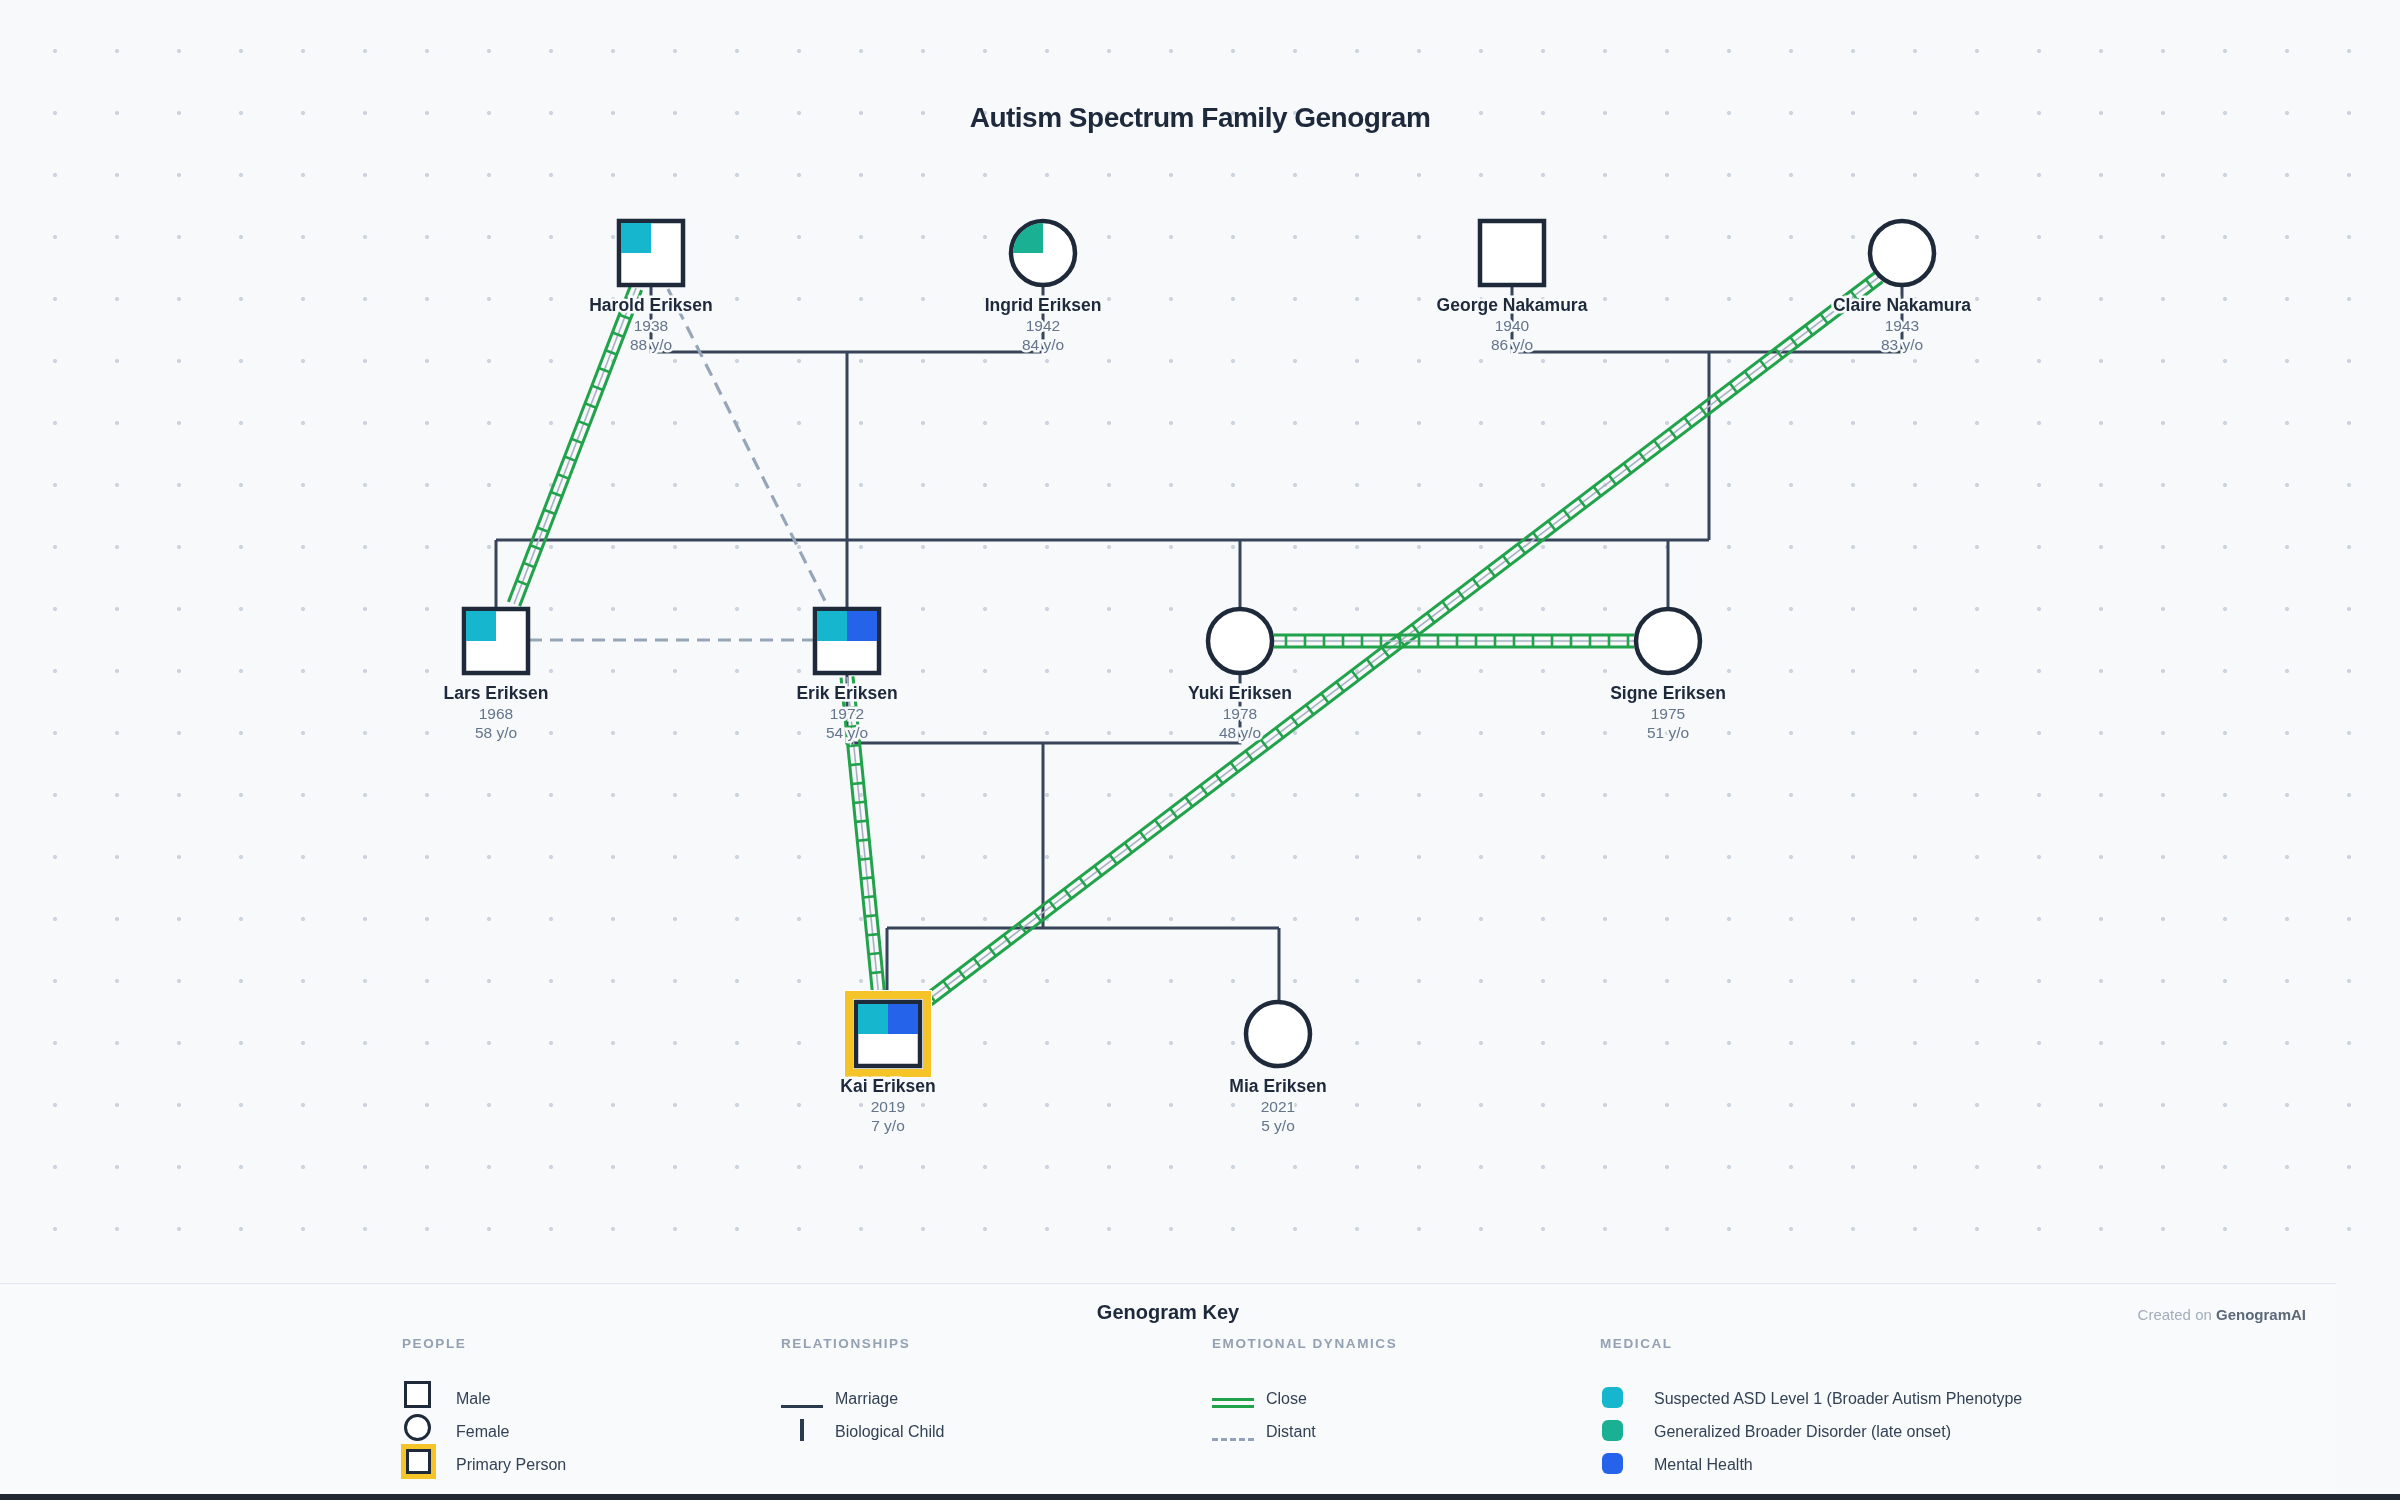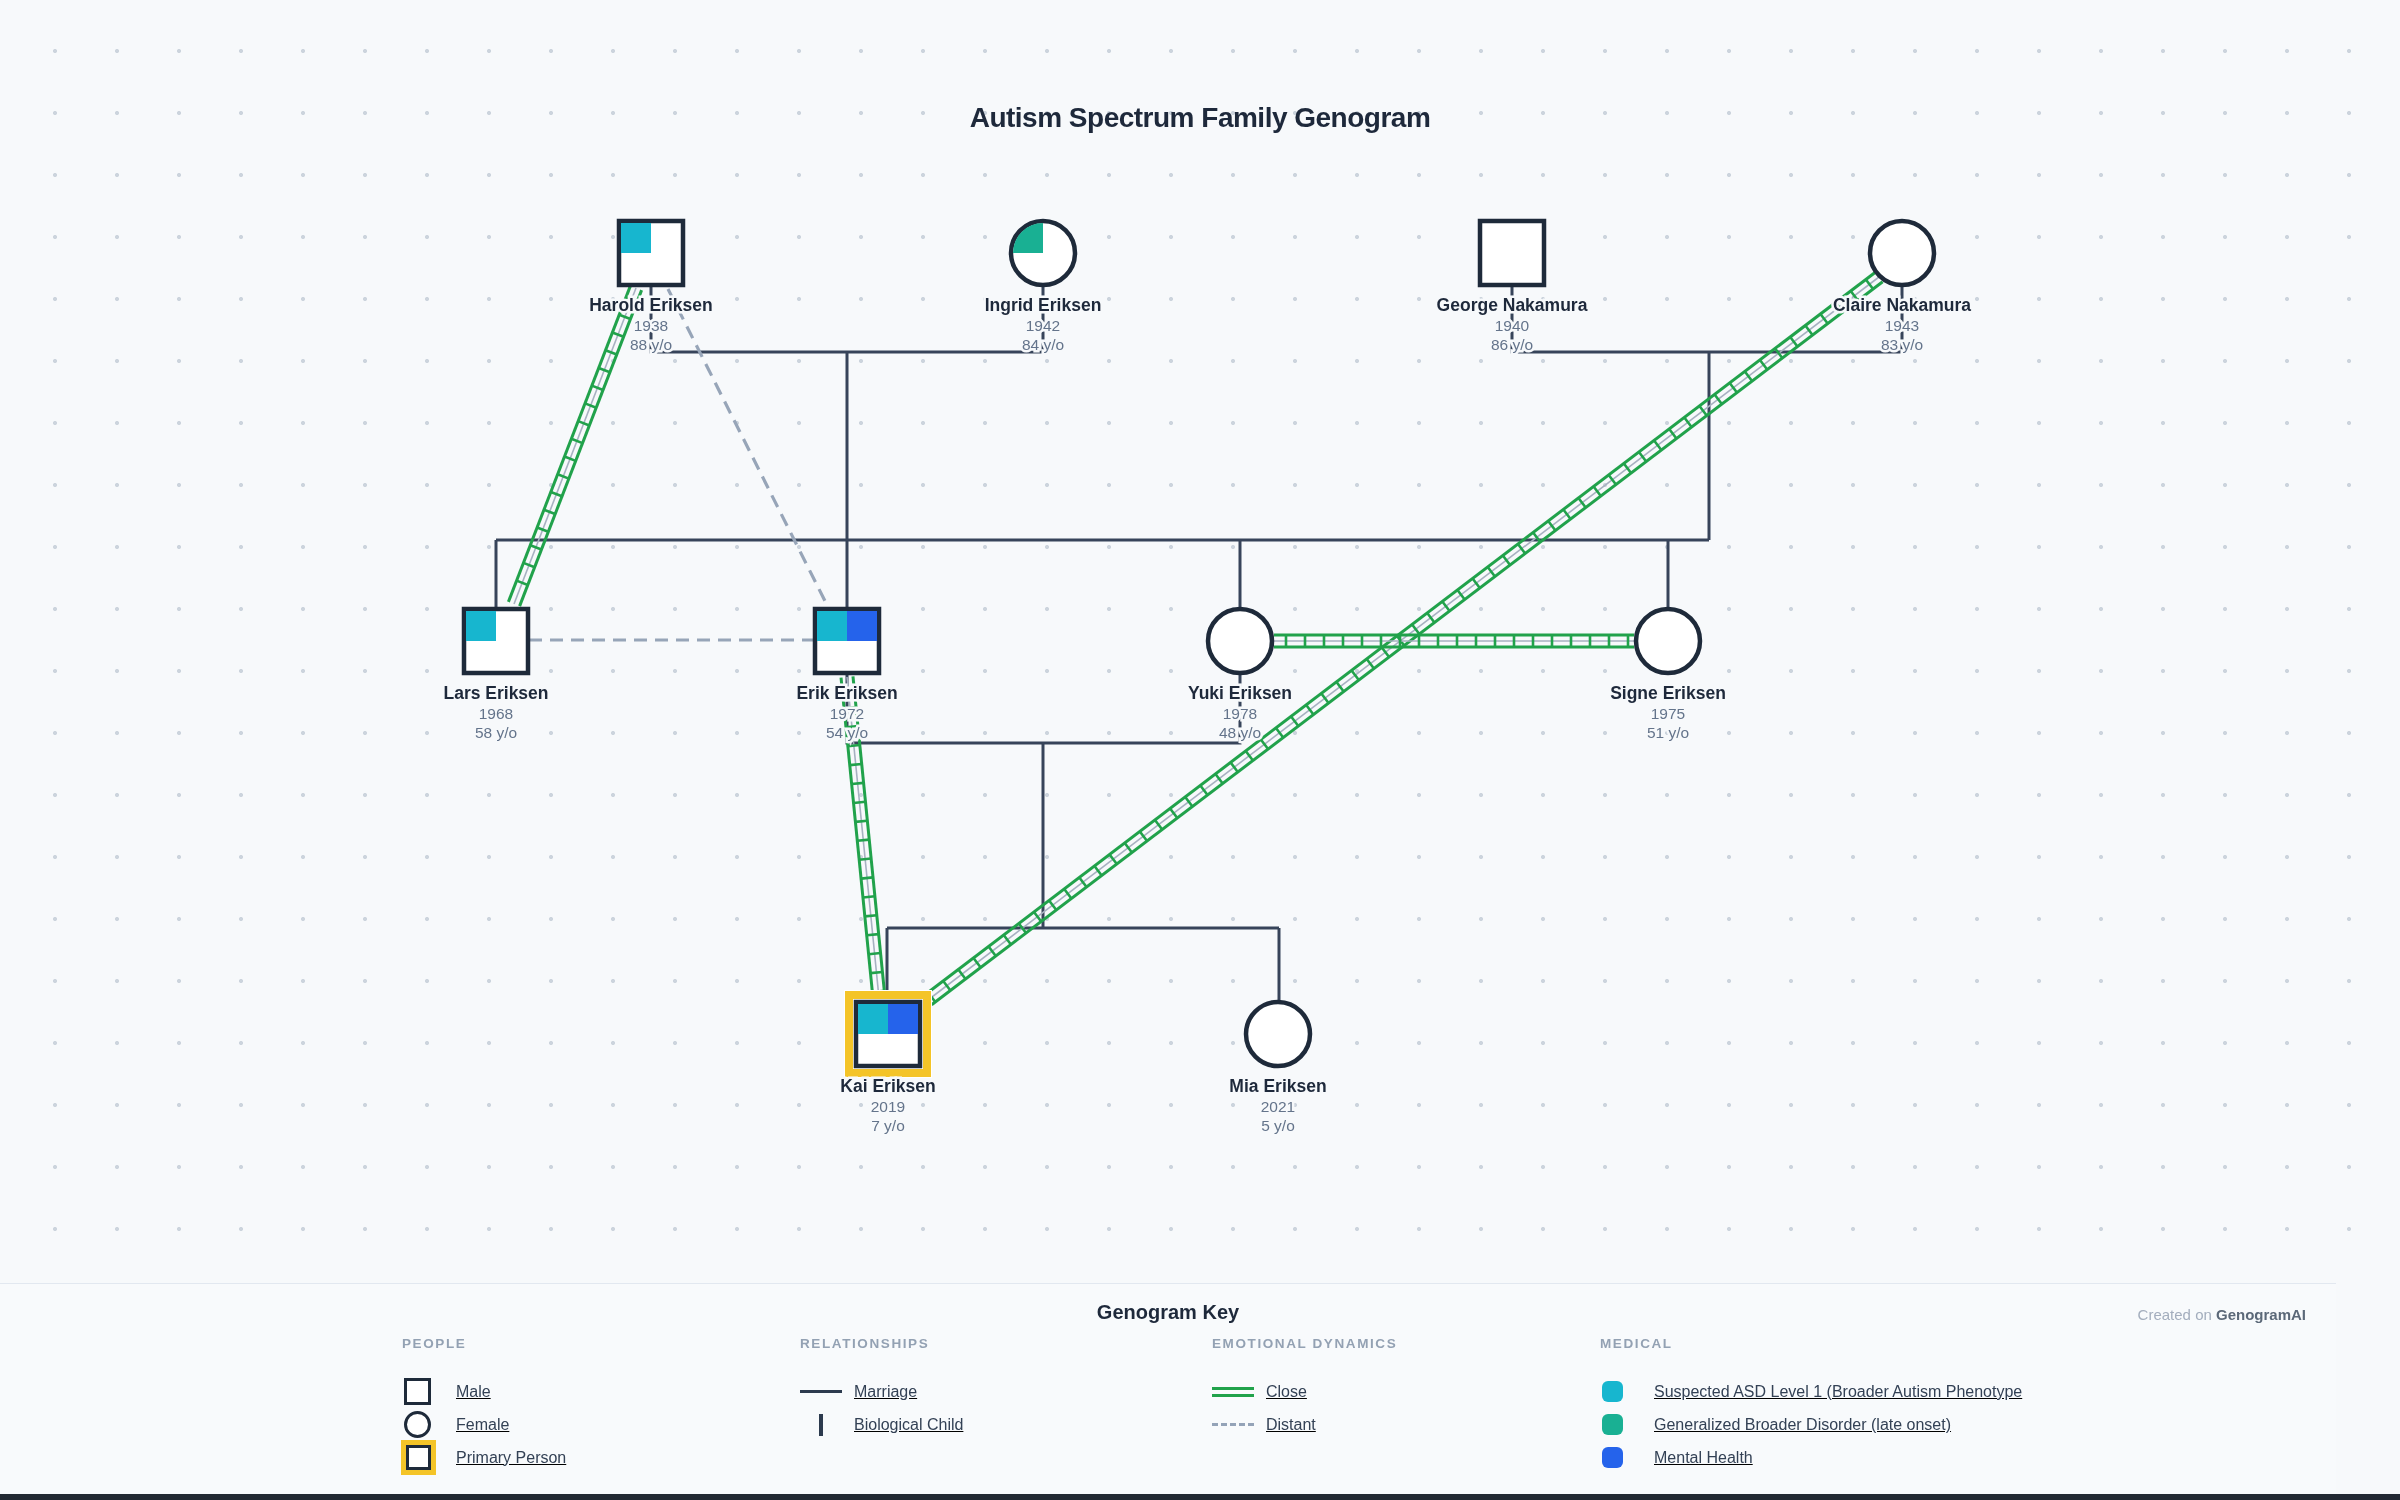--- a/index.html
+++ b/index.html
@@ -25,25 +25,25 @@
   }
   .key-title{
     position:absolute;left:0;top:17px;width:100%;text-align:center;
     font-size:20px;font-weight:bold;color:#1e293b;
   }
   .credit{
     position:absolute;right:30px;top:22px;font-size:15px;color:#a3adbd;
   }
   .credit b{color:#5b6878;}
   .key-col{position:absolute;top:52px;}
-  .key-col.c1{left:402px;} .key-col.c2{left:800px;} .key-col.c3{left:1212px;} .key-col.c4{left:1600px;}
+  .key-col.c1{left:402px;} .key-col.c2{left:781px;} .key-col.c3{left:1212px;} .key-col.c4{left:1600px;}
   .key-header{
     font-size:13.5px;font-weight:bold;letter-spacing:1.6px;color:#93a1b3;margin-bottom:24px;
   }
-  .key-row{display:flex;align-items:center;height:33px;text-decoration:underline;}
+  .key-row{display:flex;align-items:flex-end;height:33px;}
   .key-label{font-size:16px;color:#334155;}
   .ic-box{width:54px;display:flex;align-items:center;justify-content:flex-start;flex:none;}
   .male-ic{width:21px;height:21px;border:3.5px solid #1e2a3a;background:#fff;margin-left:2px;}
   .female-ic{width:21px;height:21px;border:3.5px solid #1e2a3a;background:#fff;border-radius:50%;margin-left:2px;}
   .primary-ic{width:19px;height:19px;border:3px solid #1e2a3a;background:#fff;outline:5px solid #f4c428;margin-left:4px;}
   .marriage-ic{width:42px;height:3.5px;background:#2c3a4e;}
   .biochild-ic{width:3.5px;height:22px;background:#2c3a4e;margin-left:19px;}
   .close-ic{width:42px;}
   .close-ic div{height:3px;background:#21a24b;}
   .close-ic div + div{margin-top:4px;}

